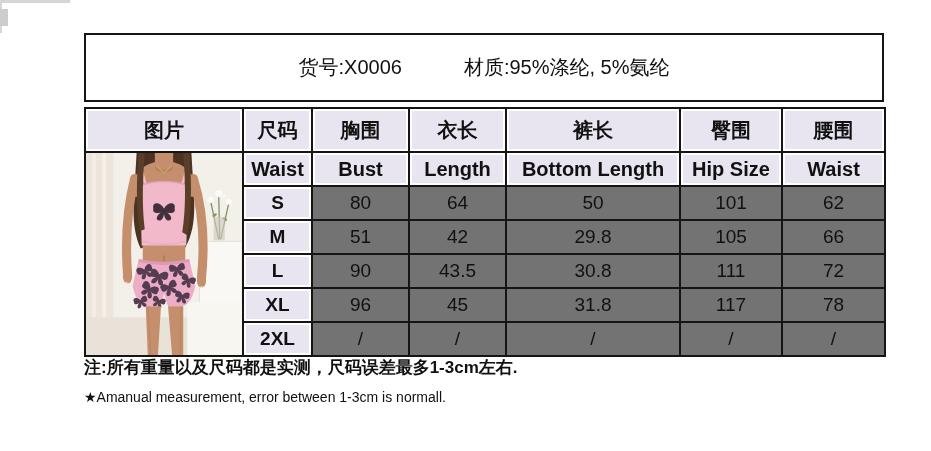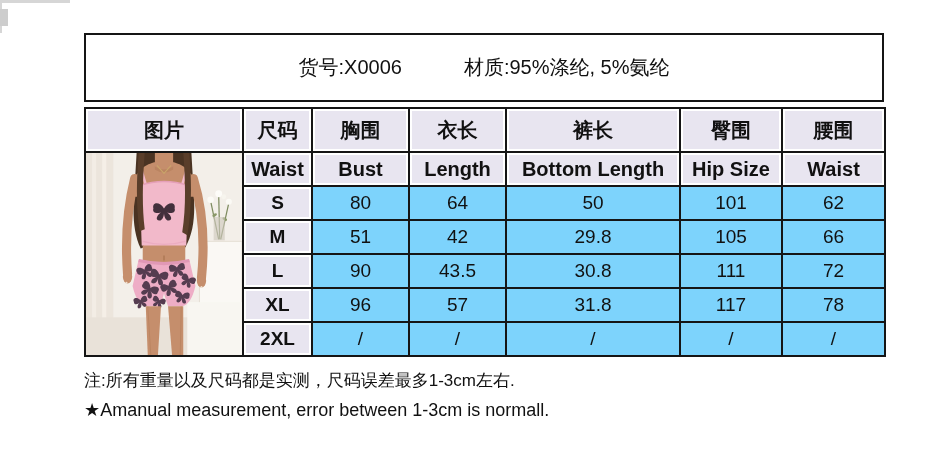--- a/index.html
+++ b/index.html
@@ -18,28 +18,28 @@
 
   table.size-chart{width:800px;border-collapse:collapse;table-layout:fixed;}
   table.size-chart th,table.size-chart td{
       border:2px solid #151515;text-align:center;vertical-align:middle;
       padding:0;overflow:hidden;white-space:nowrap;}
   .c-photo{width:158px;} .c-size{width:69px;} .c-bust{width:97px;}
   .c-len{width:97px;} .c-bot{width:174px;} .c-hip{width:102px;} .c-waist{width:103px;}
   tr.r-cn{height:44px;} tr.r-std{height:34px;}
   .lav{background:#e8e5f0;box-shadow:inset 0 0 0 2px #fff;}
   th.hdr{font-size:20px;font-weight:700;}
-  td.val{font-size:19px;font-weight:400;background:#7dd3fc;}
+  td.val{font-size:19px;font-weight:400;background:#737373;}
   th.sizelbl{font-size:19px;font-weight:700;}
   td.photo-cell{background:#f3efe9;padding:0;}
   .photo-wrap{width:100%;height:202px;overflow:hidden;line-height:0;}
   .photo-wrap svg{width:100%;height:100%;display:block;}
 
-  .note-cn{margin:13px 0 0 0;font-size:17px;line-height:21px;font-weight:400;}
-  .note-en{margin:8px 0 0 0;font-size:18px;line-height:22px;font-weight:400;}
+  .note-cn{margin:0 0 0 0;font-size:17px;line-height:21px;font-weight:700;}
+  .note-en{margin:8px 0 0 0;font-size:14px;line-height:22px;font-weight:400;}
 </style>
 </head>
 <body>
 
 <div class="canvas">
   <div class="art-top"></div>
   <div class="art-left"></div>
   <div class="art-block"></div>
 
   <div class="sheet">
@@ -180,21 +180,21 @@
           <th class="sizelbl lav">L</th>
           <td class="val">90</td>
           <td class="val">43.5</td>
           <td class="val">30.8</td>
           <td class="val">111</td>
           <td class="val">72</td>
         </tr>
         <tr class="r-std">
           <th class="sizelbl lav">XL</th>
           <td class="val">96</td>
-          <td class="val">57</td>
+          <td class="val">45</td>
           <td class="val">31.8</td>
           <td class="val">117</td>
           <td class="val">78</td>
         </tr>
         <tr class="r-std">
           <th class="sizelbl lav">2XL</th>
           <td class="val">/</td>
           <td class="val">/</td>
           <td class="val">/</td>
           <td class="val">/</td>

